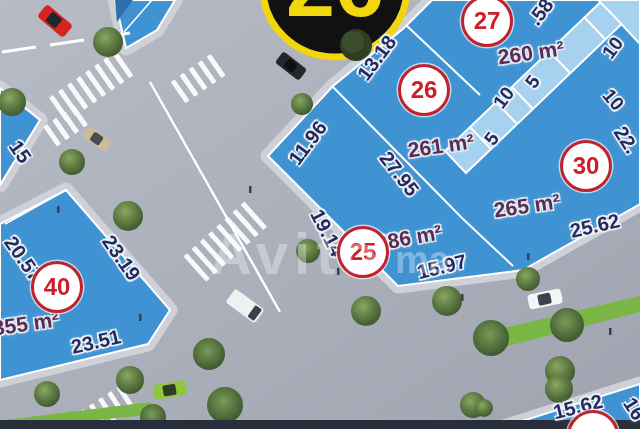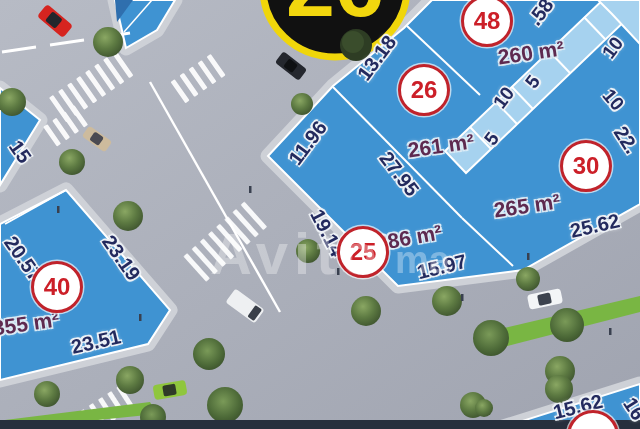--- a/index.html
+++ b/index.html
@@ -237,21 +237,21 @@
 <div class="lbl pnum" style="left:57px;top:287px;">
       <span>40</span>
     </div>
 <div class="lbl pnum" style="left:363px;top:204px;margin-top:48px;">
       <span>25</span>
     </div>
 <div class="lbl pnum" style="left:424px;top:90px;">
       <span>26</span>
     </div>
 <div class="lbl pnum" style="left:487px;top:21px;">
-      <span>48</span>
+      <span>27</span>
     </div>
 <div class="lbl pnum" style="left:586px;top:166px;">
       <span>30</span>
     </div>
 <div class="lbl pnum" style="left:593px;top:436px;"></div>
 
 <div class="lbl" id="watermark">
   <span class="brand">Avito</span>
   <span class="suffix">ma</span>
 </div>

